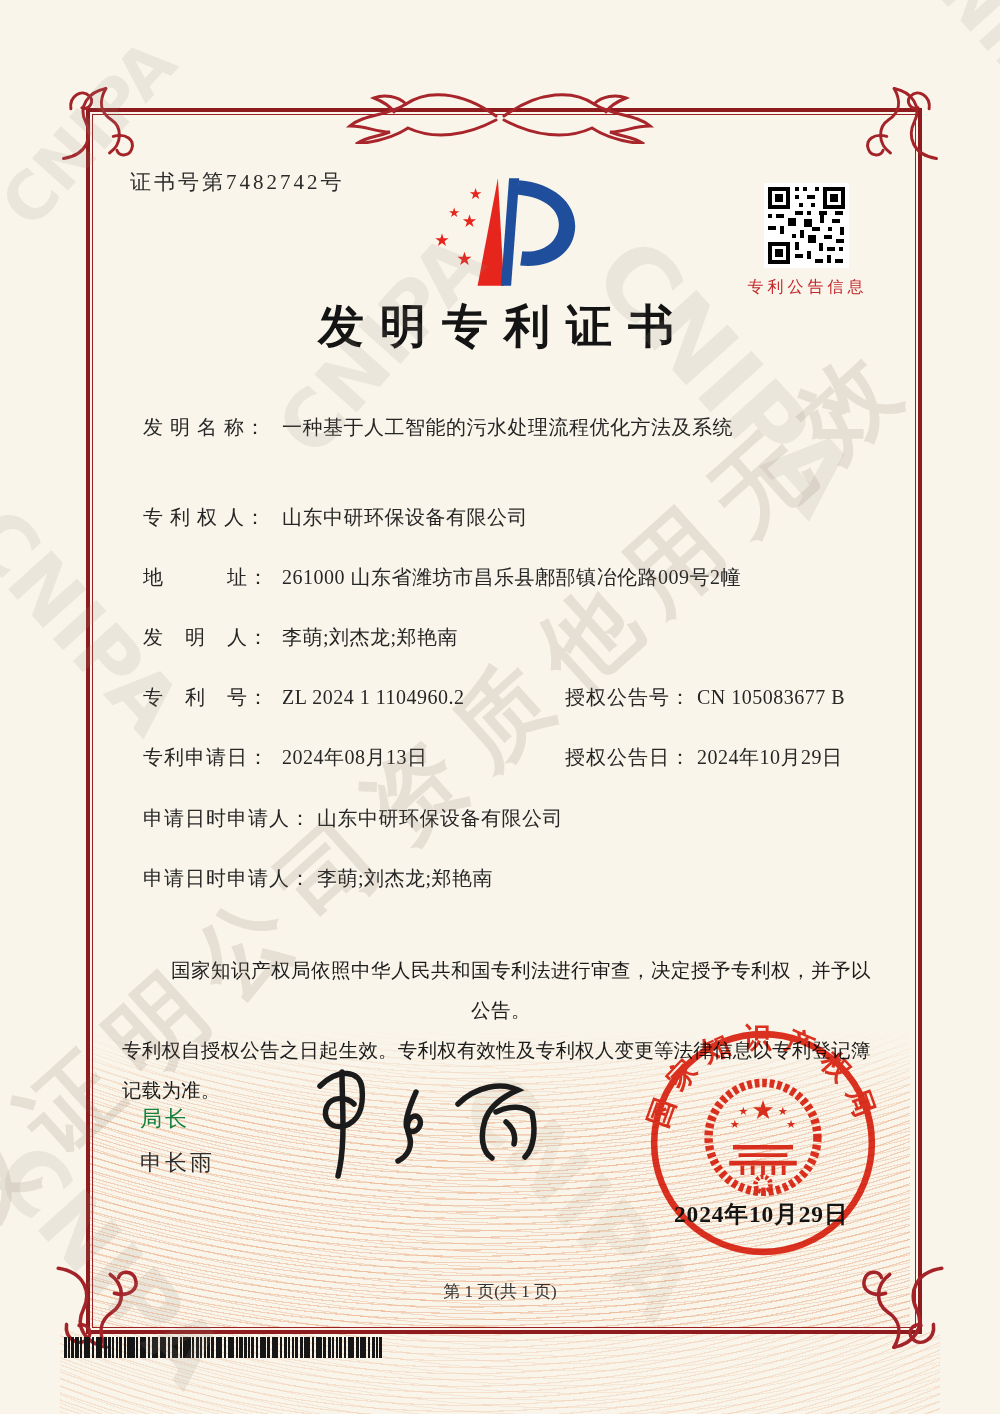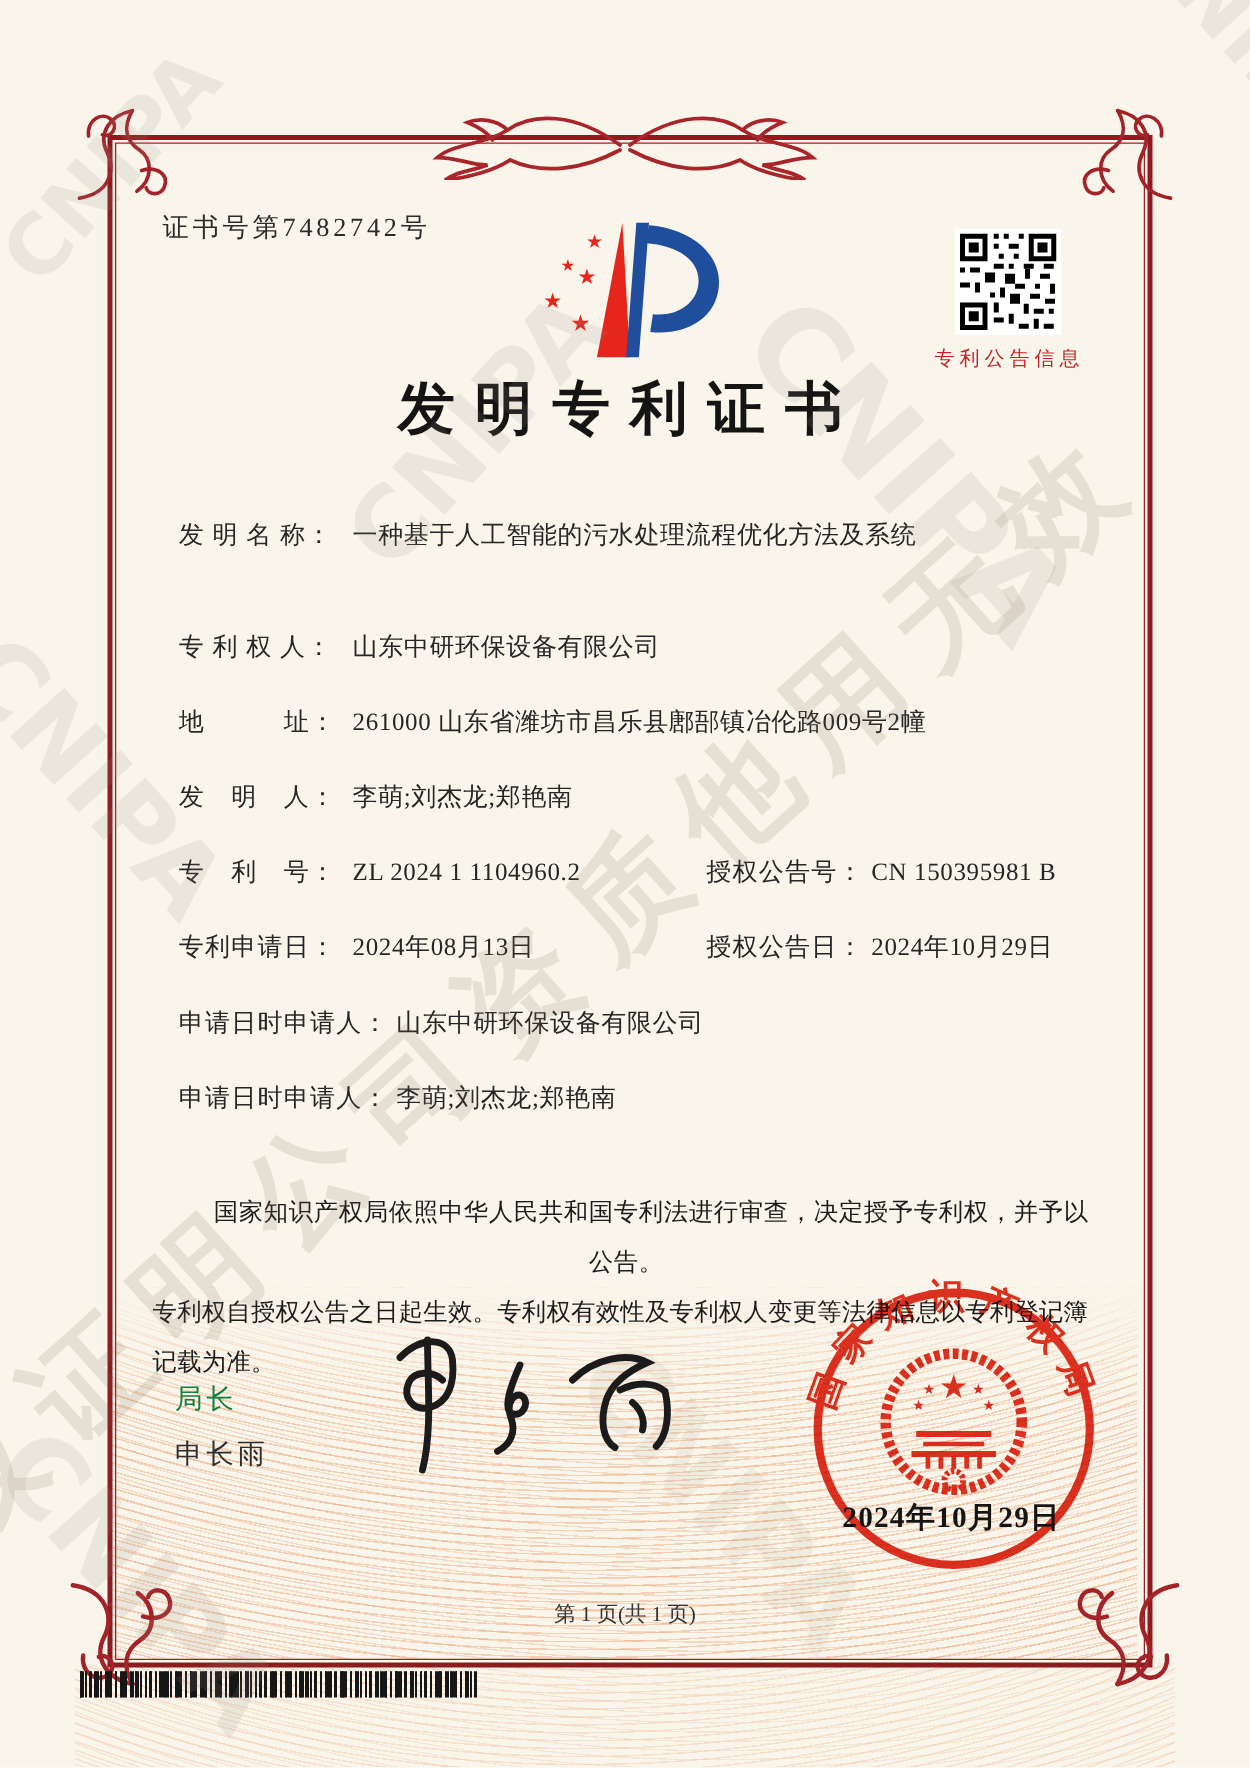--- a/index.html
+++ b/index.html
@@ -208,21 +208,21 @@
     <span class="lbl">专 利 权 人：</span><span class="val">山东中研环保设备有限公司</span>
   </div>
   <div class="row r3">
     <span class="lbl">地　　　址：</span><span class="val">261000 山东省潍坊市昌乐县鄌郚镇冶伦路009号2幢</span>
   </div>
   <div class="row r4">
     <span class="lbl">发　明　人：</span><span class="val">李萌;刘杰龙;郑艳南</span>
   </div>
   <div class="row r5">
     <span class="lbl">专　利　号：</span><span class="val">ZL 2024 1 1104960.2</span>
-    <span class="col2"><span class="lbl" style="min-width:118px">授权公告号：</span><span class="val">CN 150395981 B</span></span>
+    <span class="col2"><span class="lbl" style="min-width:118px">授权公告号：</span><span class="val">CN 105083677 B</span></span>
   </div>
   <div class="row r6">
     <span class="lbl">专利申请日：</span><span class="val">2024年08月13日</span>
     <span class="col2"><span class="lbl" style="min-width:118px">授权公告日：</span><span class="val">2024年10月29日</span></span>
   </div>
   <div class="row r7">
     <span class="lbl">申请日时申请人：</span><span class="val">山东中研环保设备有限公司</span>
   </div>
   <div class="row r8">
     <span class="lbl">申请日时申请人：</span><span class="val">李萌;刘杰龙;郑艳南</span>

